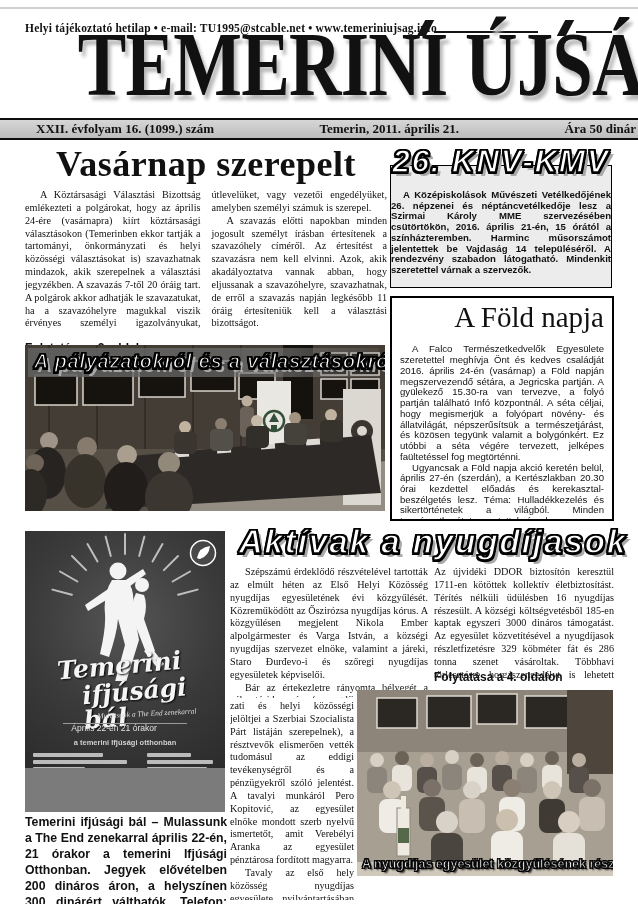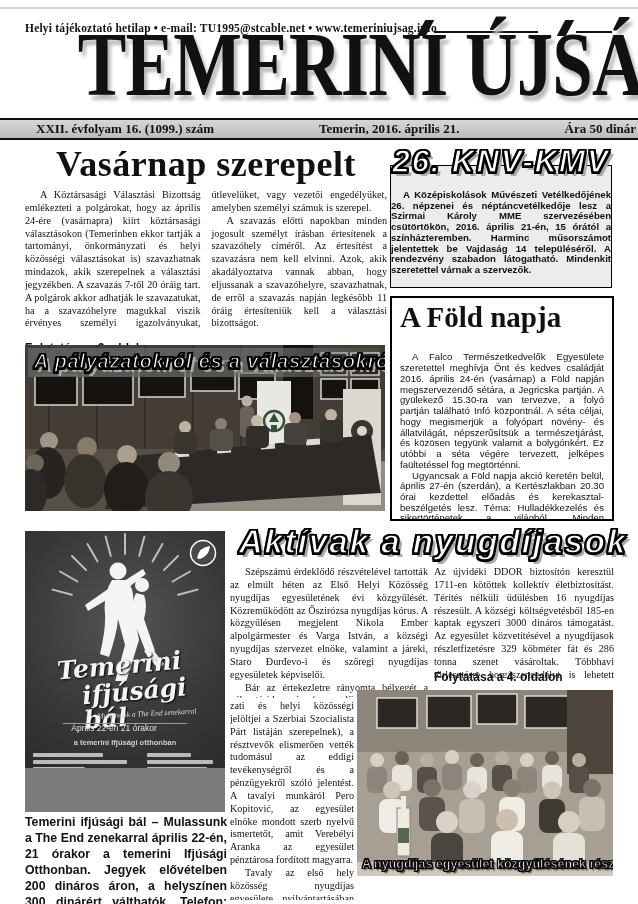--- a/index.html
+++ b/index.html
@@ -58,21 +58,21 @@
     font-family:"Liberation Sans",sans-serif;font-weight:bold;font-size:9.6px;line-height:1.12;text-align:justify;overflow:hidden;
   }
   .knv-box p{margin:0;text-indent:12px;}
   .knv-head{position:absolute;left:388px;top:144px;width:226px;text-align:center;font-size:31px;z-index:2;}
 
   
   .fold-box{
     position:absolute;left:390px;top:296px;width:224px;height:225px;box-sizing:border-box;
     border:2px solid #000;background:#fff;padding:4px 8px;overflow:hidden;
   }
-  .fold-box h3{margin:0 0 20px;font-size:29px;font-weight:bold;text-align:left;line-height:1.05;}
+  .fold-box h3{margin:0 0 12px;font-size:29px;font-weight:normal;text-align:right;line-height:1.05;}
   .fold-body{font-family:"Liberation Sans",sans-serif;font-weight:400;font-size:9.6px;line-height:1.12;text-align:justify;}
   .fold-body p{margin:0;text-indent:12px;}
 
   
   .photo1{position:absolute;left:25px;top:345px;width:360px;height:166px;overflow:hidden;background:#4a443c;}
   .photo1-band{
     position:absolute;top:3px;left:3px;right:6px;padding:2px 8px 4px 6px;
     background:linear-gradient(90deg,rgba(95,95,95,.92),rgba(120,120,120,.6) 75%,rgba(130,130,130,.15));
   }
   .photo1-band .outline-title{font-size:19.5px;letter-spacing:1px;}
@@ -125,21 +125,21 @@
 
   <div class="tagline">Helyi tájékoztató hetilap • e-mail: TU1995@stcable.net • www.temeriniujsag.info</div>
   <div class="deco-line deco-a"></div>
   <div class="deco-line deco-b"></div>
   <div class="accent-slash accent-a"></div>
   <div class="accent-slash accent-b"></div>
   <h1 class="masthead"><span>TEMERINI ÚJSÁG</span></h1>
 
   <div class="infobar">
     <span>XXII. évfolyam 16. (1099.) szám</span>
-    <span>Temerin, 2016. április 21.</span>
+    <span>Temerin, 2011. április 21.</span>
     <span>Ára 50 dinár</span>
   </div>
 
   <section class="lead">
     <h2>Vasárnap szerepelt</h2>
     <div class="lead-body body-serif">
       <p>A Köztársasági Választási Bizottság emlékezteti a polgárokat, hogy az április 24-ére (vasárnapra) kiírt köztársasági választásokon (Temerinben ekkor tartják a tartományi, önkormányzati és helyi közösségi választásokat is) szavazhatnak mindazok, akik szerepelnek a választási jegyzékben. A szavazás 7-től 20 óráig tart. A polgárok akkor adhatják le szavazatukat, ha a szavazóhelyre magukkal viszik érvényes személyi igazolványukat, útlevelüket, vagy vezetői engedélyüket, amelyben személyi számuk is szerepel.</p>
       <p>A szavazás előtti napokban minden jogosult személyt írásban értesítenek a szavazóhely címéről. Az értesítést a szavazásra nem kell elvinni. Azok, akik akadályoztatva vannak abban, hogy eljussanak a szavazóhelyre, szavazhatnak, de erről a szavazás napján legkésőbb 11 óráig értesíteniük kell a választási bizottságot.</p>
     </div>
     <div class="continued">Folytatása a 2. oldalon</div>

